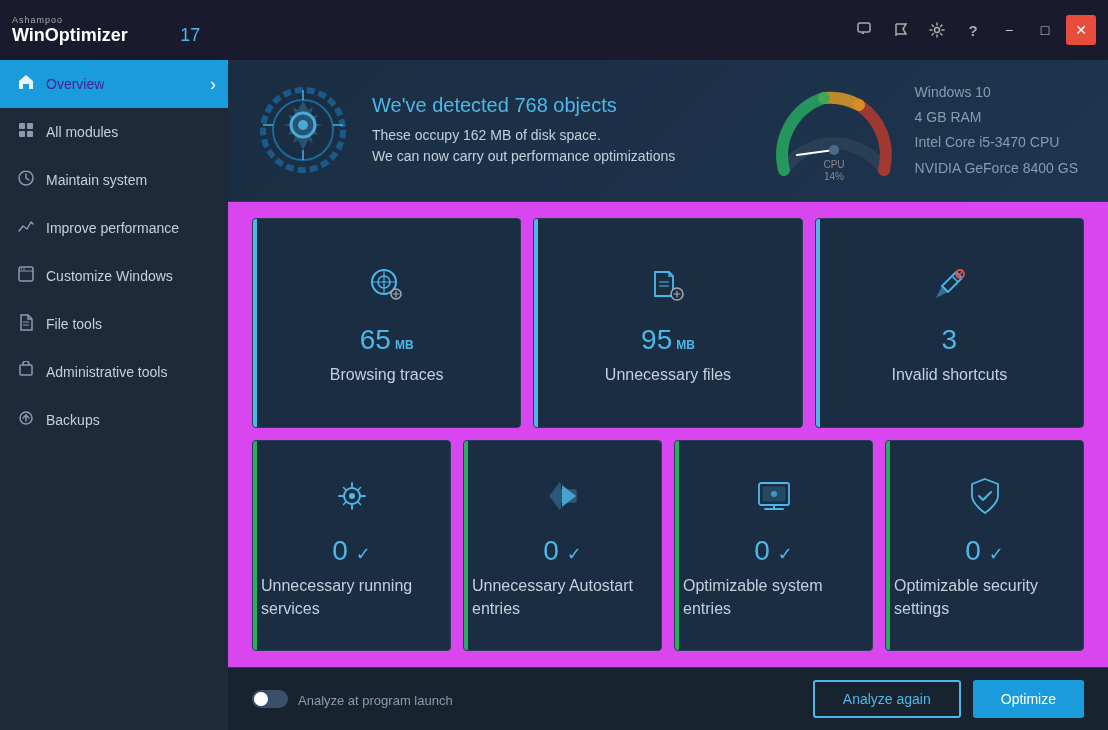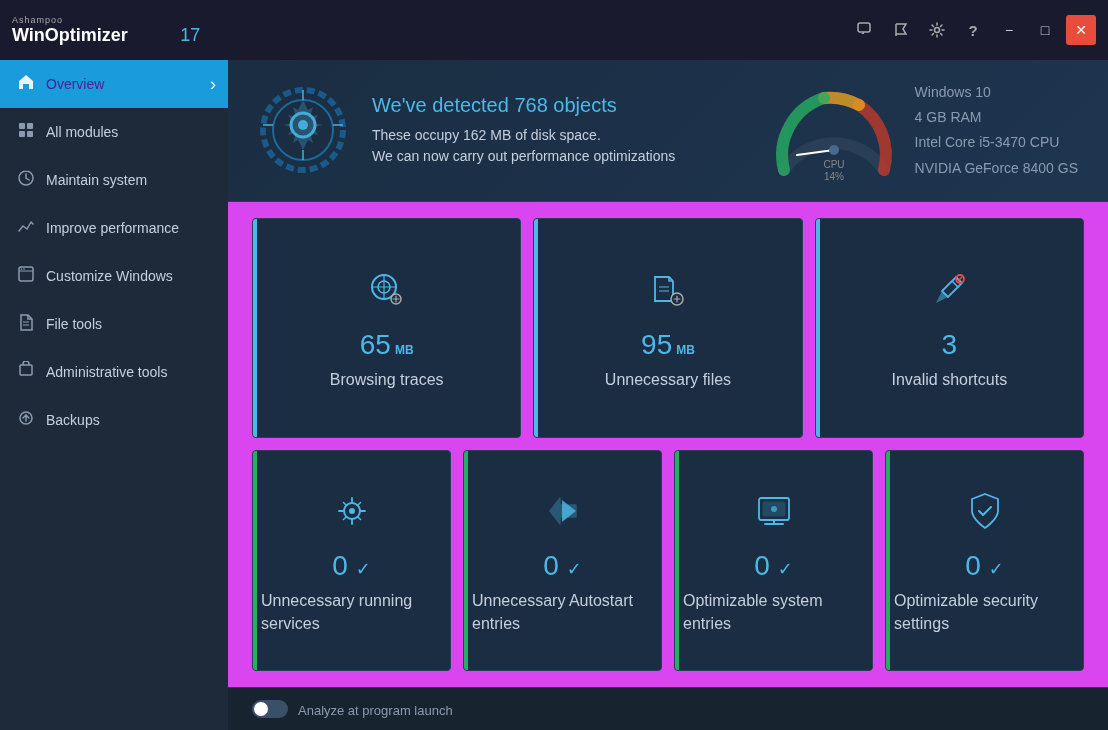--- a/index.html
+++ b/index.html
@@ -585,16 +585,20 @@
       </div>
     </div>
 
     <div class="bottom-bar">
       <div class="toggle-area">
         <div class="toggle-switch">
           <div class="toggle-knob"></div>
         </div>
         <span>Analyze at program launch</span>
       </div>
+      <div class="btn-row">
+        <button class="btn btn-outline">Analyze again</button>
+        <button class="btn btn-primary">Optimize</button>
+      </div>
     </div>
 
   </div>
 </div>
 
 </body></html>

